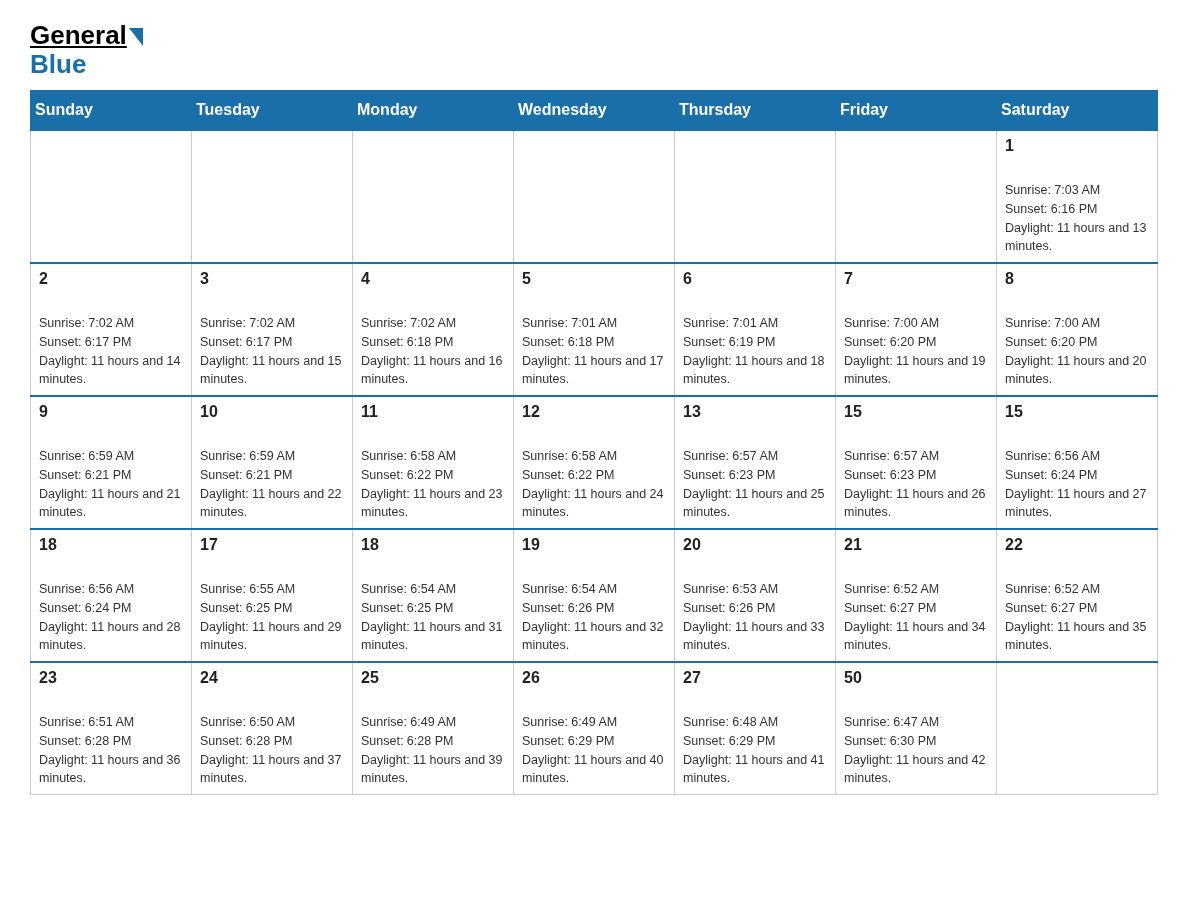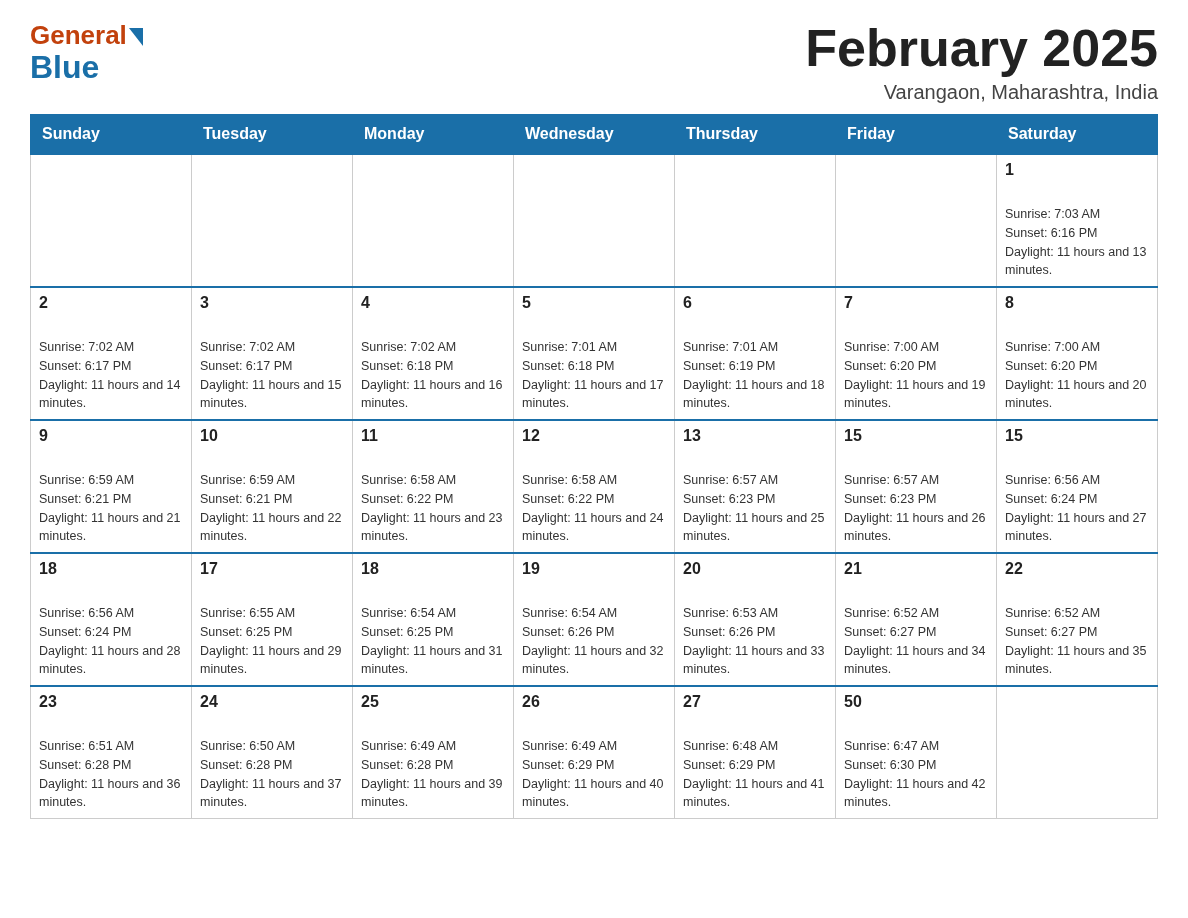--- a/index.html
+++ b/index.html
@@ -21,34 +21,34 @@
       flex-direction: column;
       align-items: flex-start;
     }
     .logo-text {
       display: flex;
       align-items: center;
       font-size: 26px;
       font-weight: bold;
       color: #333;
     }
-    .logo-general { color: #c2410c; }
+    .logo-general { color: #000000; text-decoration: underline; }
     .logo-arrow {
       width: 0;
       height: 0;
       border-left: 14px solid transparent;
       border-right: 0px solid transparent;
       border-top: 18px solid #1a6fa8;
       display: inline-block;
       margin-left: 2px;
       margin-top: 2px;
     }
     .logo-blue {
       color: #1a6fa8;
-      font-size: 32px;
+      font-size: 26px;
       font-weight: bold;
       margin-top: -2px;
     }
     .title-section {
       text-align: right;
     }
     .month-title {
       font-size: 52px;
       font-weight: bold;
       color: #222;
@@ -62,21 +62,21 @@
     .calendar {
       width: 100%;
       border-collapse: collapse;
       margin-top: 10px;
     }
     .calendar th {
       background-color: #1a6fa8;
       color: #fff;
       font-size: 16px;
       font-weight: bold;
-      padding: 10px 11px;
+      padding: 10px 4px;
       text-align: left;
       border: 1px solid #1a6fa8;
     }
     .calendar td {
       vertical-align: top;
       border: 1px solid #ccc;
       padding: 6px 8px;
       width: 14.28%;
       min-height: 110px;
       font-size: 13px;
@@ -105,24 +105,20 @@
 </head>
 <body>
 
 <div class="header">
   <div class="logo">
     <div class="logo-text">
       <span class="logo-general">General</span>
       <span class="logo-arrow"></span>
     </div>
     <span class="logo-blue">Blue</span>
-  </div>
-  <div class="title-section">
-    <div class="month-title">February 2025</div>
-    <div class="location">Varangaon, Maharashtra, India</div>
   </div>
 </div>
 
 <table class="calendar">
   <thead>
     <tr>
       <th>Sunday</th>
       <th>Tuesday</th>
       <th>Monday</th>
       <th>Wednesday</th>

